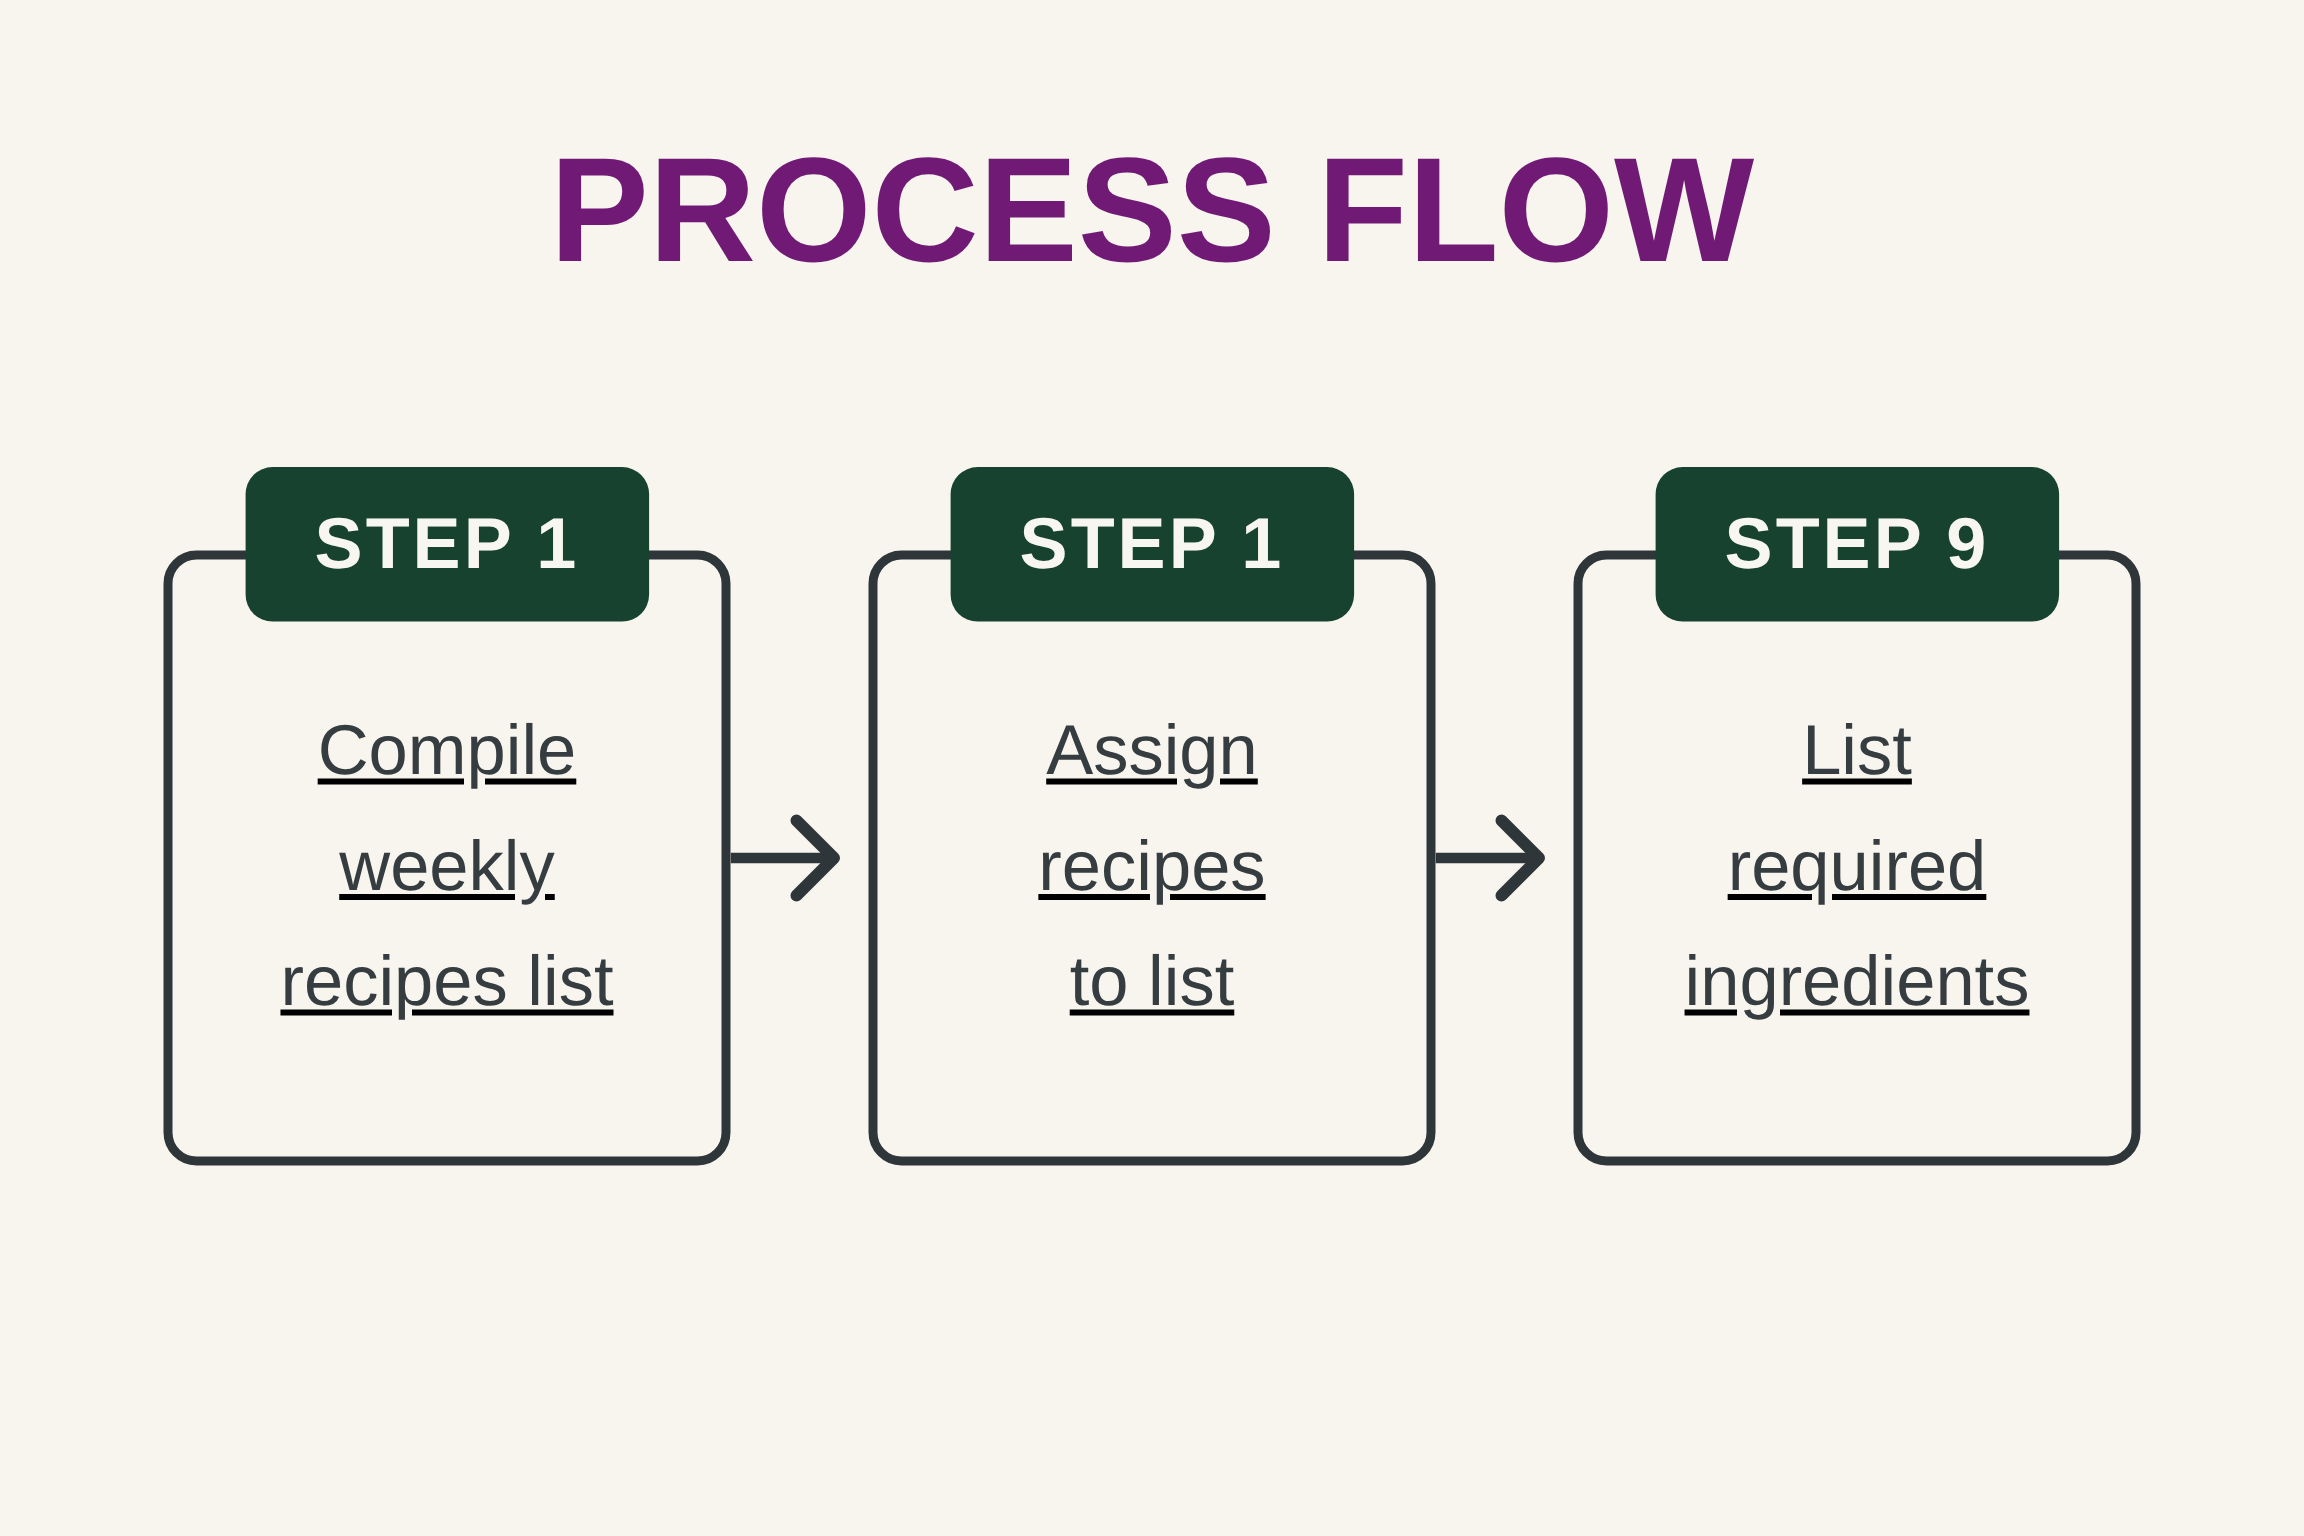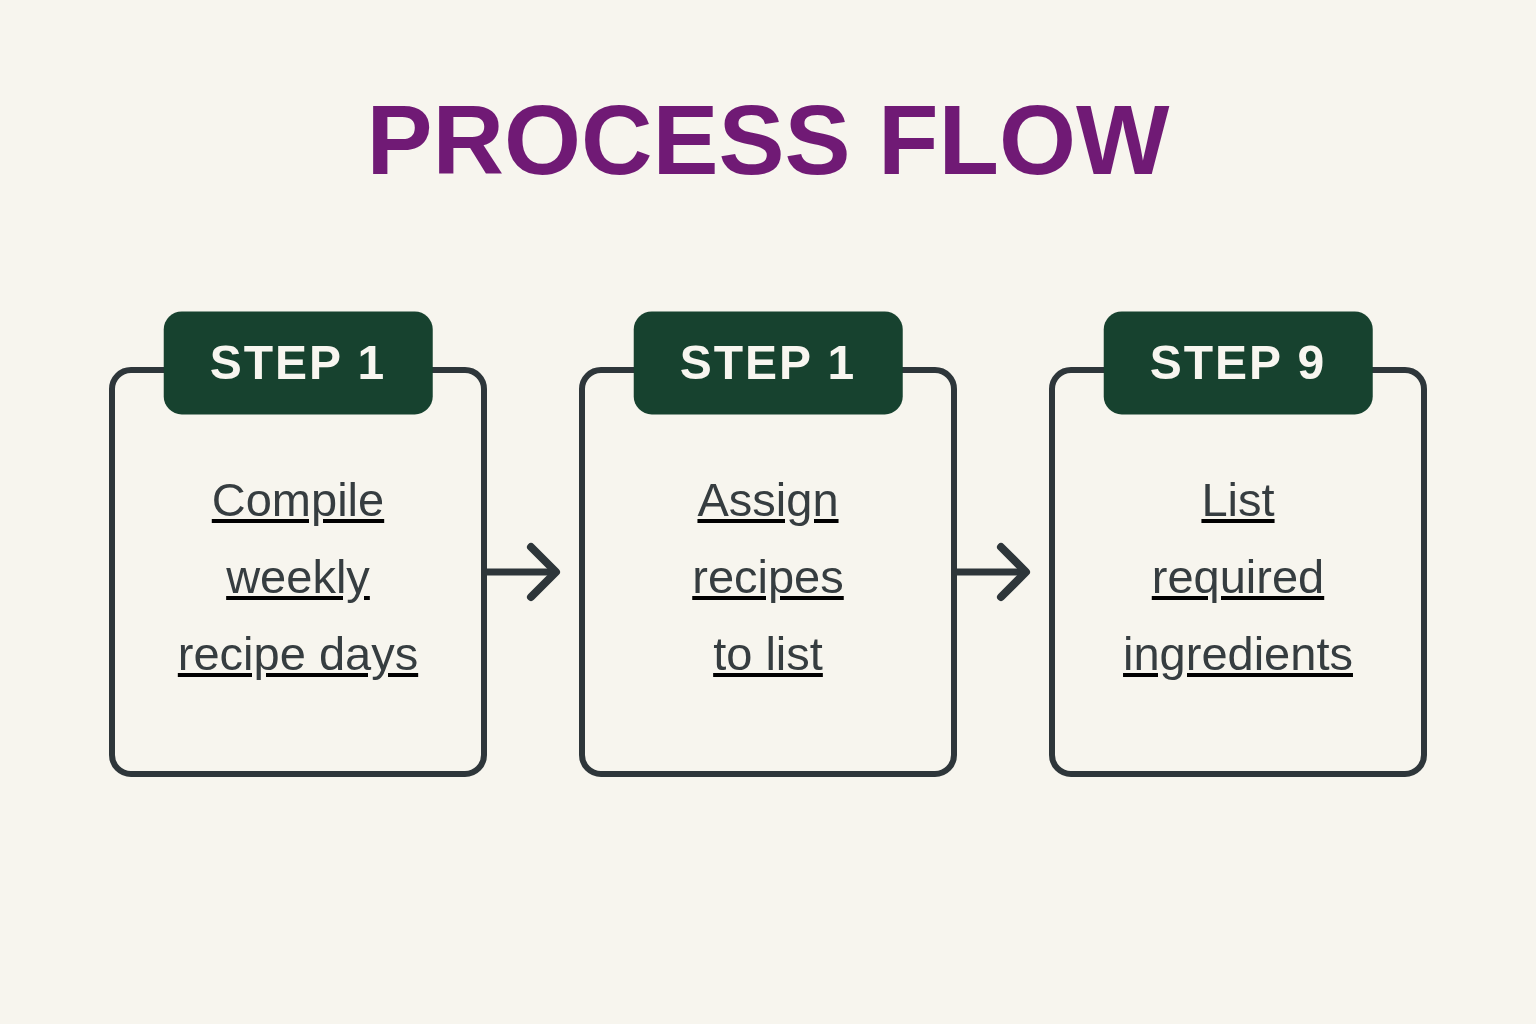--- a/index.html
+++ b/index.html
@@ -78,21 +78,21 @@
 
 <h1 class="title">PROCESS FLOW</h1>
 
 <div class="flow">
 
   <div class="step">
     <div class="badge">STEP 1</div>
     <div class="box">
       <div class="box-text">Compile
 weekly
-recipe days</div>
+recipes list</div>
     </div>
   </div>
 
   <div class="arrow">
     <svg width="92" height="64" viewBox="0 0 92 64" fill="none" xmlns="http://www.w3.org/2000/svg">
       <line x1="0" y1="32" x2="66" y2="32" stroke="#2e363a" stroke-width="7"></line>
       <polyline points="44,7 69,32 44,57" stroke="#2e363a" stroke-width="8" fill="none" stroke-linecap="round" stroke-linejoin="round"></polyline>
     </svg>
   </div>
 

